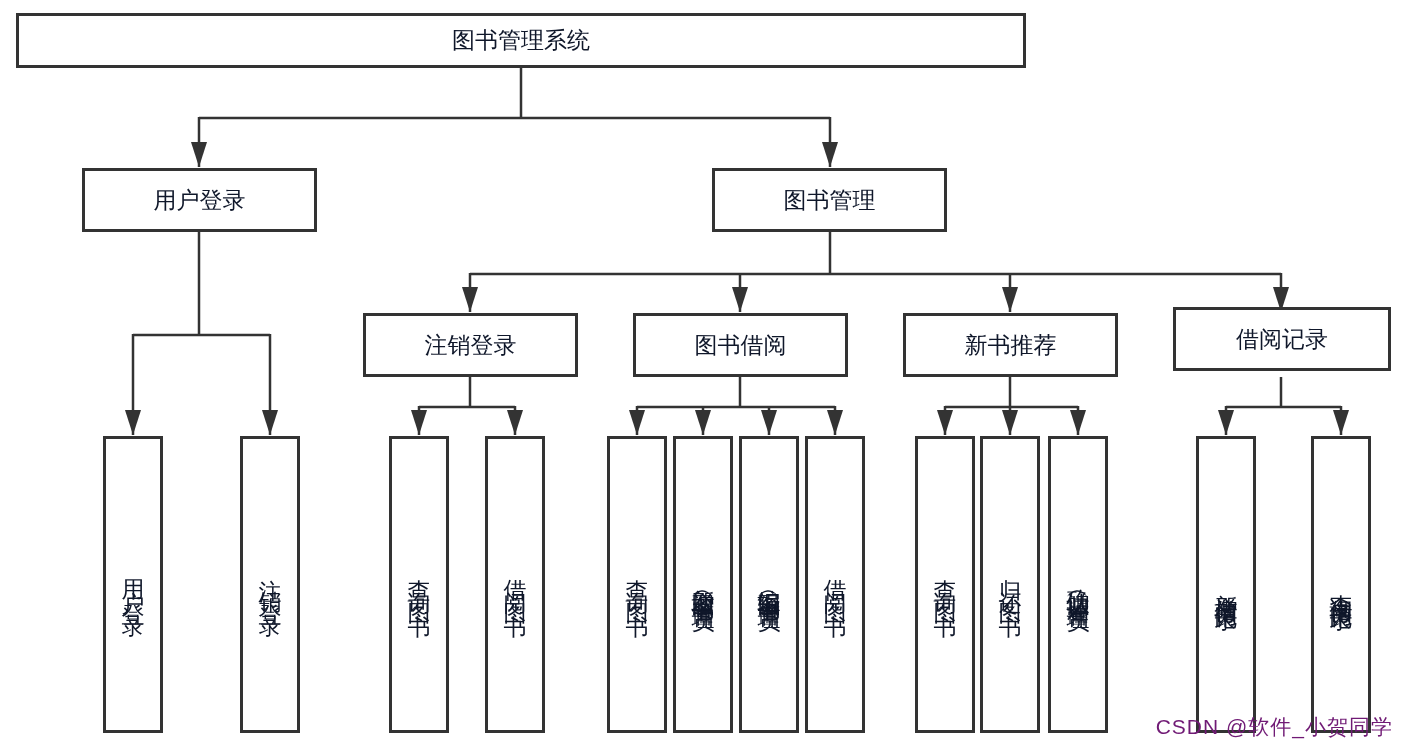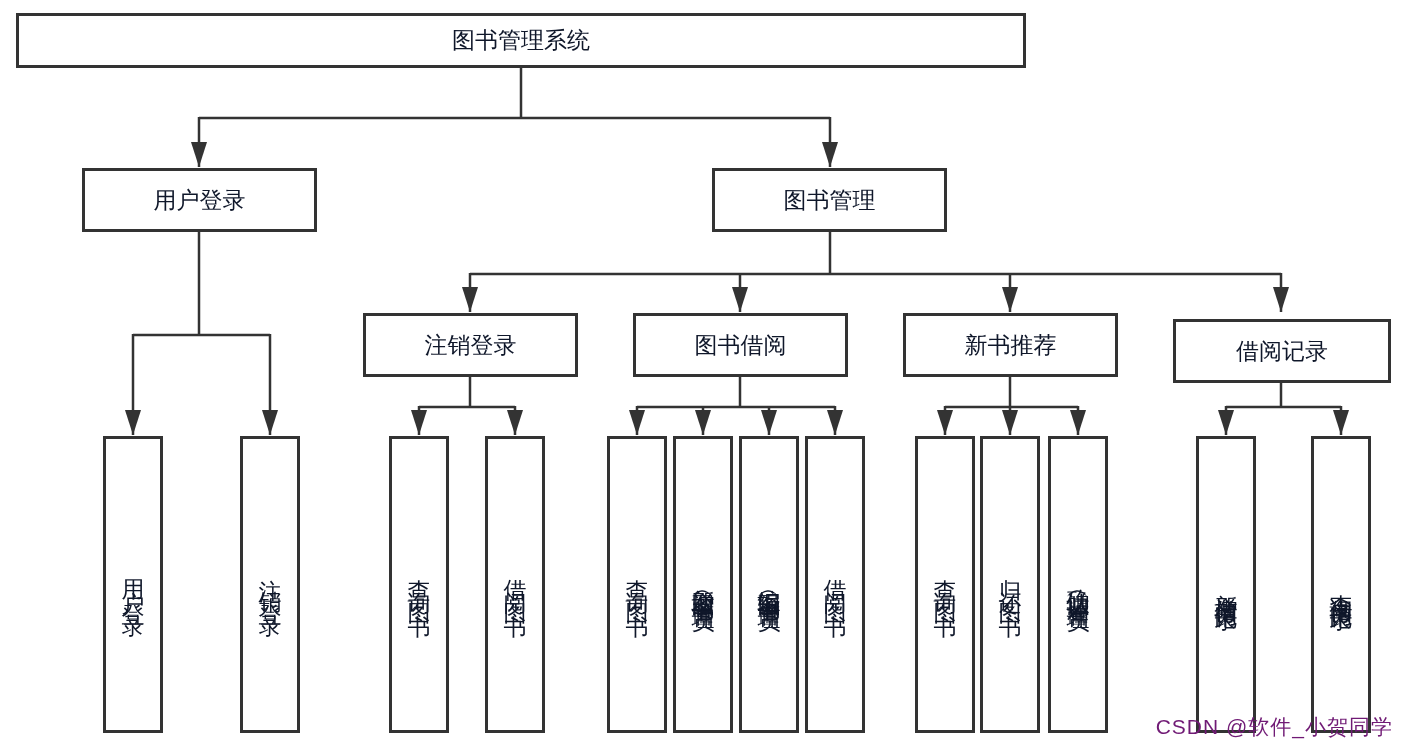--- a/index.html
+++ b/index.html
@@ -110,21 +110,21 @@
   </svg>
 
   <div class="box" style="left:16px; top:13px; width:1010px; height:55px;">图书管理系统</div>
 
   <div class="box" style="left:82px; top:168px; width:235px; height:64px;">用户登录</div>
   <div class="box" style="left:712px; top:168px; width:235px; height:64px;">图书管理</div>
 
   <div class="box" style="left:363px; top:313px; width:215px; height:64px;">注销登录</div>
   <div class="box" style="left:633px; top:313px; width:215px; height:64px;">图书借阅</div>
   <div class="box" style="left:903px; top:313px; width:215px; height:64px;">新书推荐</div>
-  <div class="box" style="left:1173px; top:319px; width:218px; height:64px;">借阅记录</div>
+  <div class="box" style="left:1173px; top:307px; width:218px; height:64px;">借阅记录</div>
 
   <div class="box vbox loose" style="left:103px; top:436px; width:60px; height:297px;">用户登录</div>
   <div class="box vbox loose" style="left:240px; top:436px; width:60px; height:297px;">注销登录</div>
 
   <div class="box vbox loose" style="left:389px; top:436px; width:60px; height:297px;">查询图书</div>
   <div class="box vbox loose" style="left:485px; top:436px; width:60px; height:297px;">借阅图书</div>
 
   <div class="box vbox loose" style="left:607px; top:436px; width:60px; height:297px;">查询图书</div>
   <div class="box vbox" style="left:673px; top:436px; width:60px; height:297px;">新增图书（管理员）</div>
   <div class="box vbox" style="left:739px; top:436px; width:60px; height:297px;">编辑图书（管理员）</div>

